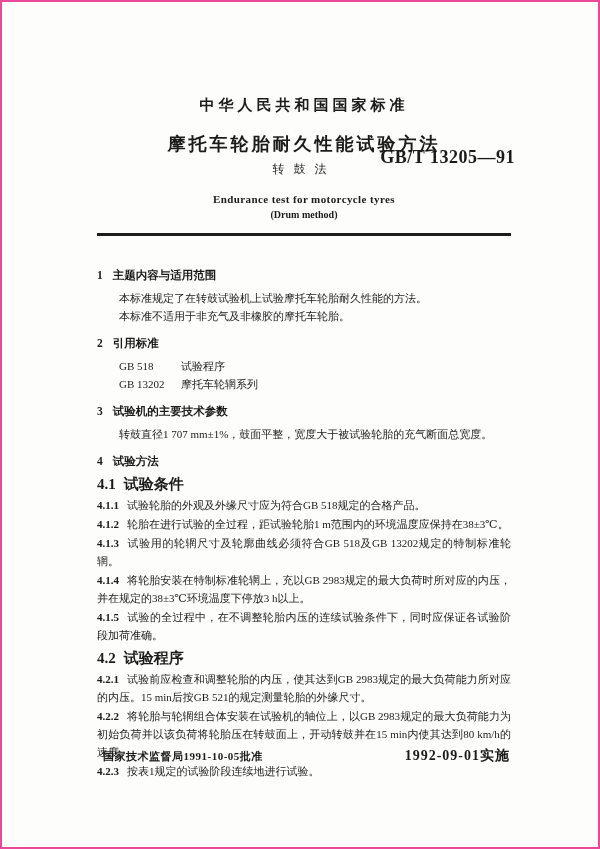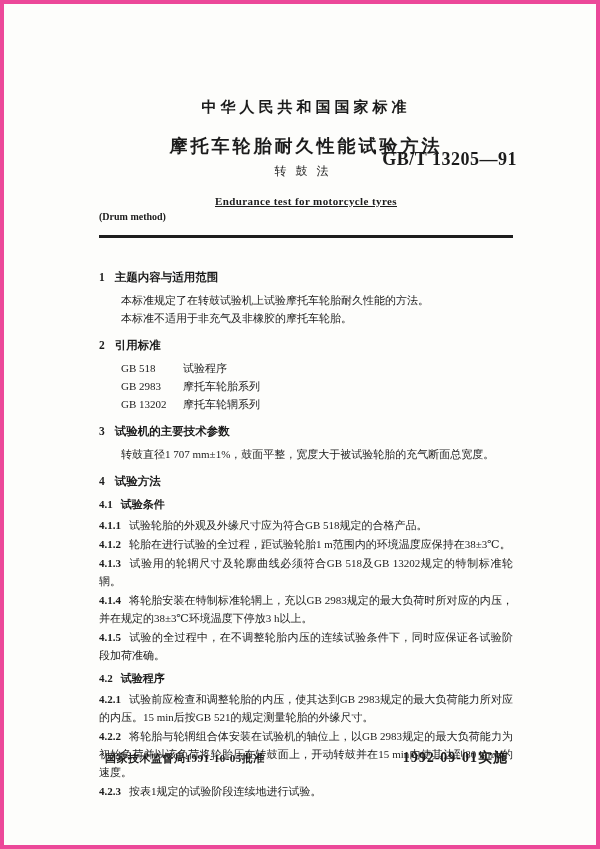--- a/index.html
+++ b/index.html
@@ -2,21 +2,21 @@
 <html><head>
 <meta charset="utf-8">
 <style>
   html, body { margin: 0; padding: 0; background: #d9d9d4; }
   .page {
     position: relative;
     width: 600px;
     height: 849px;
     margin: 0 auto;
     background: #fdfdfb;
-    border: 4px solid #ec4899;
+    border: 2px solid #ec4899;
     box-sizing: border-box;
     overflow: hidden;
     font-family: "Liberation Serif", "DejaVu Serif", serif;
     color: #1b1b1b;
     box-shadow: 2px 2px 0 #b8b8b2;
   }
   .content { position: absolute; left: 95px; top: 0; width: 414px; }
 
   .std-label {
     margin-top: 94px;
@@ -46,38 +46,38 @@
     font-size: 18px;
     font-weight: bold;
     letter-spacing: 0.5px;
   }
   .en-title {
     text-align: center;
     font-size: 11px;
     font-weight: bold;
     margin-top: 15px;
     letter-spacing: 0.4px;
-    text-decoration: underline;
   }
   .en-subtitle {
+    text-align: center;
     font-size: 10px;
     font-weight: bold;
     margin-top: 4px;
   }
   .rule { height: 3px; background: #1d1d1d; margin-top: 13px; }
 
   main { margin-top: 30px; font-size: 11px; line-height: 18px; text-align: justify; }
   section { margin-bottom: 8px; }
   .sec-h { font-size: 11.5px; font-weight: bold; margin: 9px 0 5px 0; }
   .h-num { margin-right: 10px; }
   .para { margin: 0; }
   .indent { text-indent: 2em; }
   .ref { margin: 0 0 0 2em; }
   .ref-code { display: inline-block; width: 62px; }
-  .sub-h { font-weight: bold; margin: 5px 0 3px 0; font-size: 11px; }
+  .sub-h { font-weight: bold; margin: 5px 0 3px 0; font-size: 15px; }
   .clause { margin: 0 0 1px 0; }
   .c-num { font-weight: bold; margin-right: 8px; white-space: nowrap; }
 
   .page-footer {
     position: absolute;
     left: 101px;
     right: 88px;
     top: 745px;
     display: flex;
     justify-content: space-between;
@@ -110,21 +110,20 @@
 
       <section>
         <h2 class="sec-h"><span class="h-num">1</span><span>主题内容与适用范围</span></h2>
         <p class="para indent">本标准规定了在转鼓试验机上试验摩托车轮胎耐久性能的方法。</p>
         <p class="para indent">本标准不适用于非充气及非橡胶的摩托车轮胎。</p>
       </section>
 
       <section>
         <h2 class="sec-h"><span class="h-num">2</span><span>引用标准</span></h2>
         <p class="ref"><span class="ref-code">GB 518</span><span>试验程序</span></p>
-        <p class="ref"><span class="ref-code">GB 2983</span><span>摩托车轮胎系列</span></p>
         <p class="ref"><span class="ref-code">GB 13202</span><span>摩托车轮辋系列</span></p>
       </section>
 
       <section>
         <h2 class="sec-h"><span class="h-num">3</span><span>试验机的主要技术参数</span></h2>
         <p class="para indent">转鼓直径1 707 mm±1%，鼓面平整，宽度大于被试验轮胎的充气断面总宽度。</p>
       </section>
 
       <section>
         <h2 class="sec-h"><span class="h-num">4</span><span>试验方法</span></h2>

